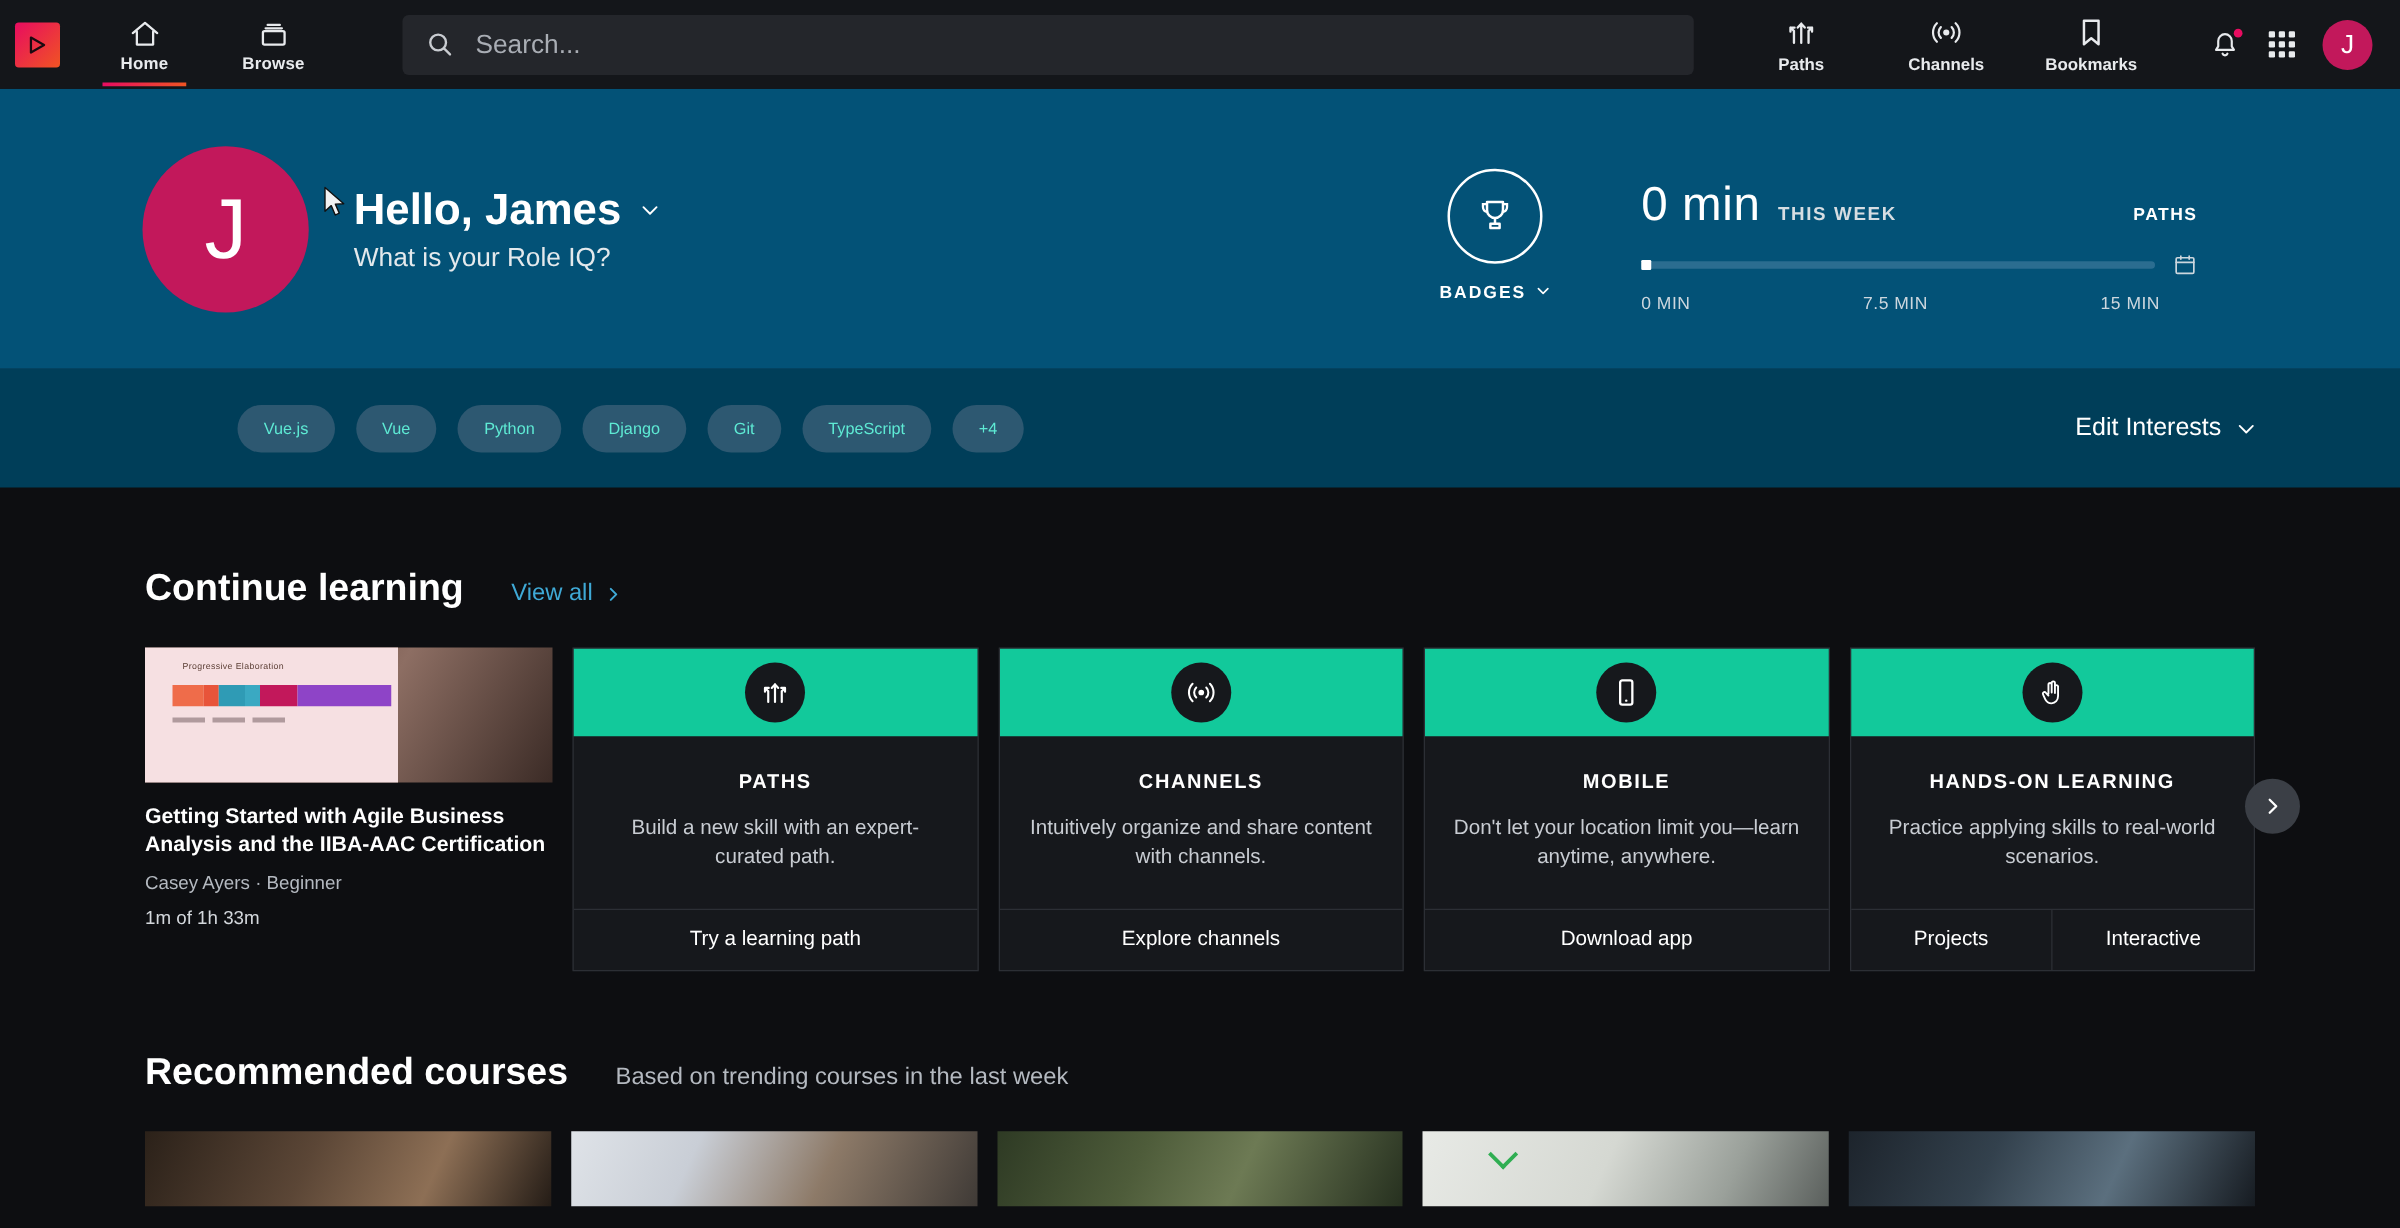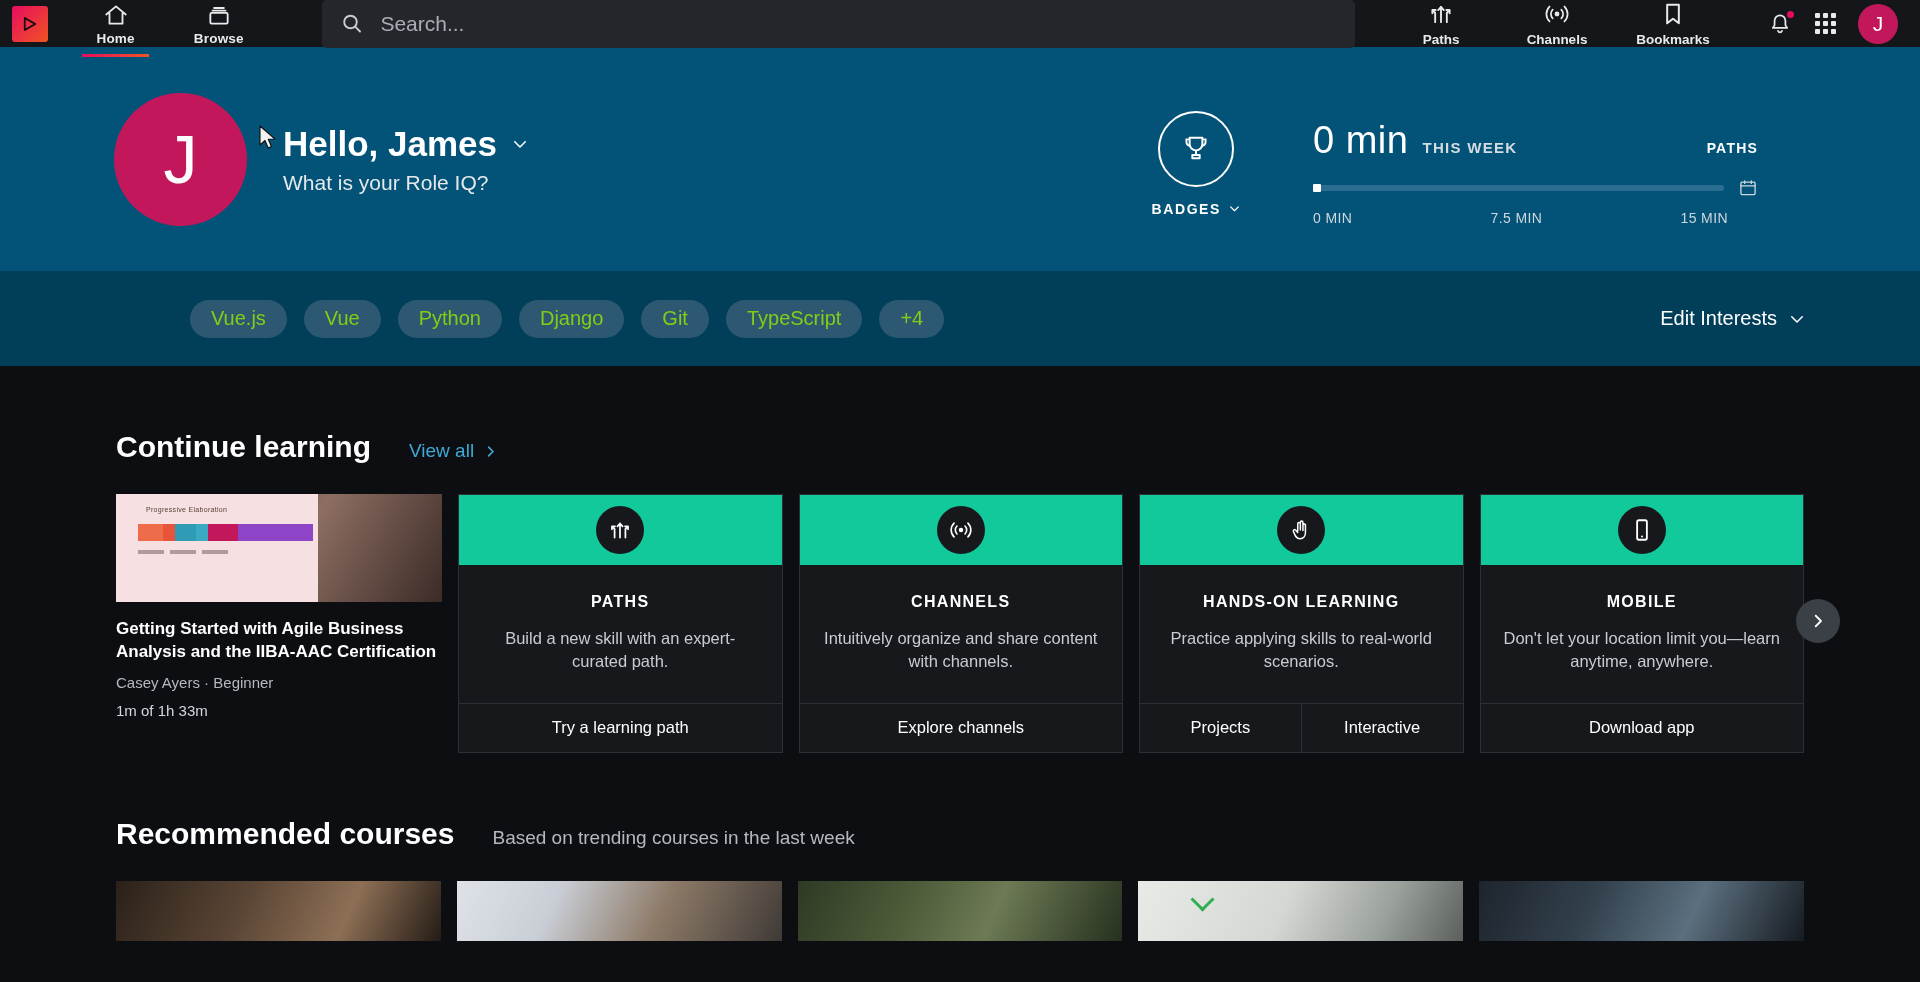--- a/index.html
+++ b/index.html
@@ -6,21 +6,21 @@
   html, body {
     width: 1920px; height: 982px;
     background: #0d0e11;
     font-family: "Liberation Sans", sans-serif;
     overflow: hidden;
     color: #fff;
   }
 
   
   .header {
-    height: 47px; background: #14161a;
+    height: 71px; background: #14161a;
     display: flex; align-items: center;
     position: relative; z-index: 20;
   }
   .logo-box {
     width: 36px; height: 36px; margin-left: 12px; margin-right: 16px;
     background: linear-gradient(135deg,#e80c60 0%,#f05423 100%);
     border-radius: 3px; display: flex; align-items: center; justify-content: center;
     flex: none;
   }
   .nav-item {
@@ -110,21 +110,21 @@
   
   .interests {
     background: #003e59; height: 95px; display: flex; align-items: center;
     padding: 0 114px;
   }
   .int-title { font-size: 24px; font-weight: bold; color: #fff; }
   .int-sub { font-size: 17px; color: #c3cfd7; margin-top: 4px; }
   .chips { display: flex; gap: 17px; margin-left: 76px; }
   .chip {
     background: #2d5871; border-radius: 19px; height: 38px; padding: 0 21px;
-    display: flex; align-items: center; font-size: 20px; color: #84cc16; cursor: pointer;
+    display: flex; align-items: center; font-size: 13px; color: #5eead4; cursor: pointer;
     white-space: nowrap;
   }
   .edit-int {
     margin-left: auto; display: flex; align-items: center; gap: 11px;
     font-size: 20px; color: #fff; cursor: pointer;
   }
 
   
   .main { padding: 0 116px; }
   .sec-head { display: flex; align-items: baseline; gap: 38px; padding-top: 64px; }
@@ -425,49 +425,49 @@
       </div>
       <div class="feat-actions">
         <div class="feat-btn">Explore channels</div>
       </div>
     </div>
 
     <div class="feat-card">
       <div class="feat-top">
         <div class="feat-icon">
           <svg width="26" height="26" viewBox="0 0 24 24">
-            <path d="M9 13V6.2a1.2 1.2 0 012.4 0V12M11.4 12V5a1.2 1.2 0 012.4 0v7M13.8 12.4V7.4a1.2 1.2 0 012.3 0v7.2c0 3-2 5.4-4.8 5.4-2.4 0-3.9-1.3-4.8-3.3L5 13.4a1.2 1.2 0 012-1.3l2 2.2" fill="none" stroke="#fff" stroke-width="1.4" stroke-linecap="round" stroke-linejoin="round"></path>
+            <rect x="7.5" y="3" width="9" height="18" rx="1.6" fill="none" stroke="#fff" stroke-width="1.7"></rect>
+            <circle cx="12" cy="18" r="0.9" fill="#fff"></circle>
           </svg>
         </div>
       </div>
       <div class="feat-body">
-        <div class="feat-name">HANDS-ON LEARNING</div>
-        <div class="feat-desc">Practice applying skills to real-world scenarios.</div>
+        <div class="feat-name">MOBILE</div>
+        <div class="feat-desc">Don't let your location limit you—learn anytime, anywhere.</div>
       </div>
       <div class="feat-actions">
-        <div class="feat-btn">Projects</div>
-        <div class="feat-btn">Interactive</div>
+        <div class="feat-btn">Download app</div>
       </div>
     </div>
 
     <div class="feat-card">
       <div class="feat-top">
         <div class="feat-icon">
           <svg width="26" height="26" viewBox="0 0 24 24">
-            <rect x="7.5" y="3" width="9" height="18" rx="1.6" fill="none" stroke="#fff" stroke-width="1.7"></rect>
-            <circle cx="12" cy="18" r="0.9" fill="#fff"></circle>
+            <path d="M9 13V6.2a1.2 1.2 0 012.4 0V12M11.4 12V5a1.2 1.2 0 012.4 0v7M13.8 12.4V7.4a1.2 1.2 0 012.3 0v7.2c0 3-2 5.4-4.8 5.4-2.4 0-3.9-1.3-4.8-3.3L5 13.4a1.2 1.2 0 012-1.3l2 2.2" fill="none" stroke="#fff" stroke-width="1.4" stroke-linecap="round" stroke-linejoin="round"></path>
           </svg>
         </div>
       </div>
       <div class="feat-body">
-        <div class="feat-name">MOBILE</div>
-        <div class="feat-desc">Don't let your location limit you—learn anytime, anywhere.</div>
+        <div class="feat-name">HANDS-ON LEARNING</div>
+        <div class="feat-desc">Practice applying skills to real-world scenarios.</div>
       </div>
       <div class="feat-actions">
-        <div class="feat-btn">Download app</div>
+        <div class="feat-btn">Projects</div>
+        <div class="feat-btn">Interactive</div>
       </div>
     </div>
 
     <div class="carousel-next">
       <svg width="18" height="18" viewBox="0 0 24 24">
         <path d="M9 5 L16 12 L9 19" fill="none" stroke="#fff" stroke-width="2.4" stroke-linecap="round" stroke-linejoin="round"></path>
       </svg>
     </div>
   </div>
 

